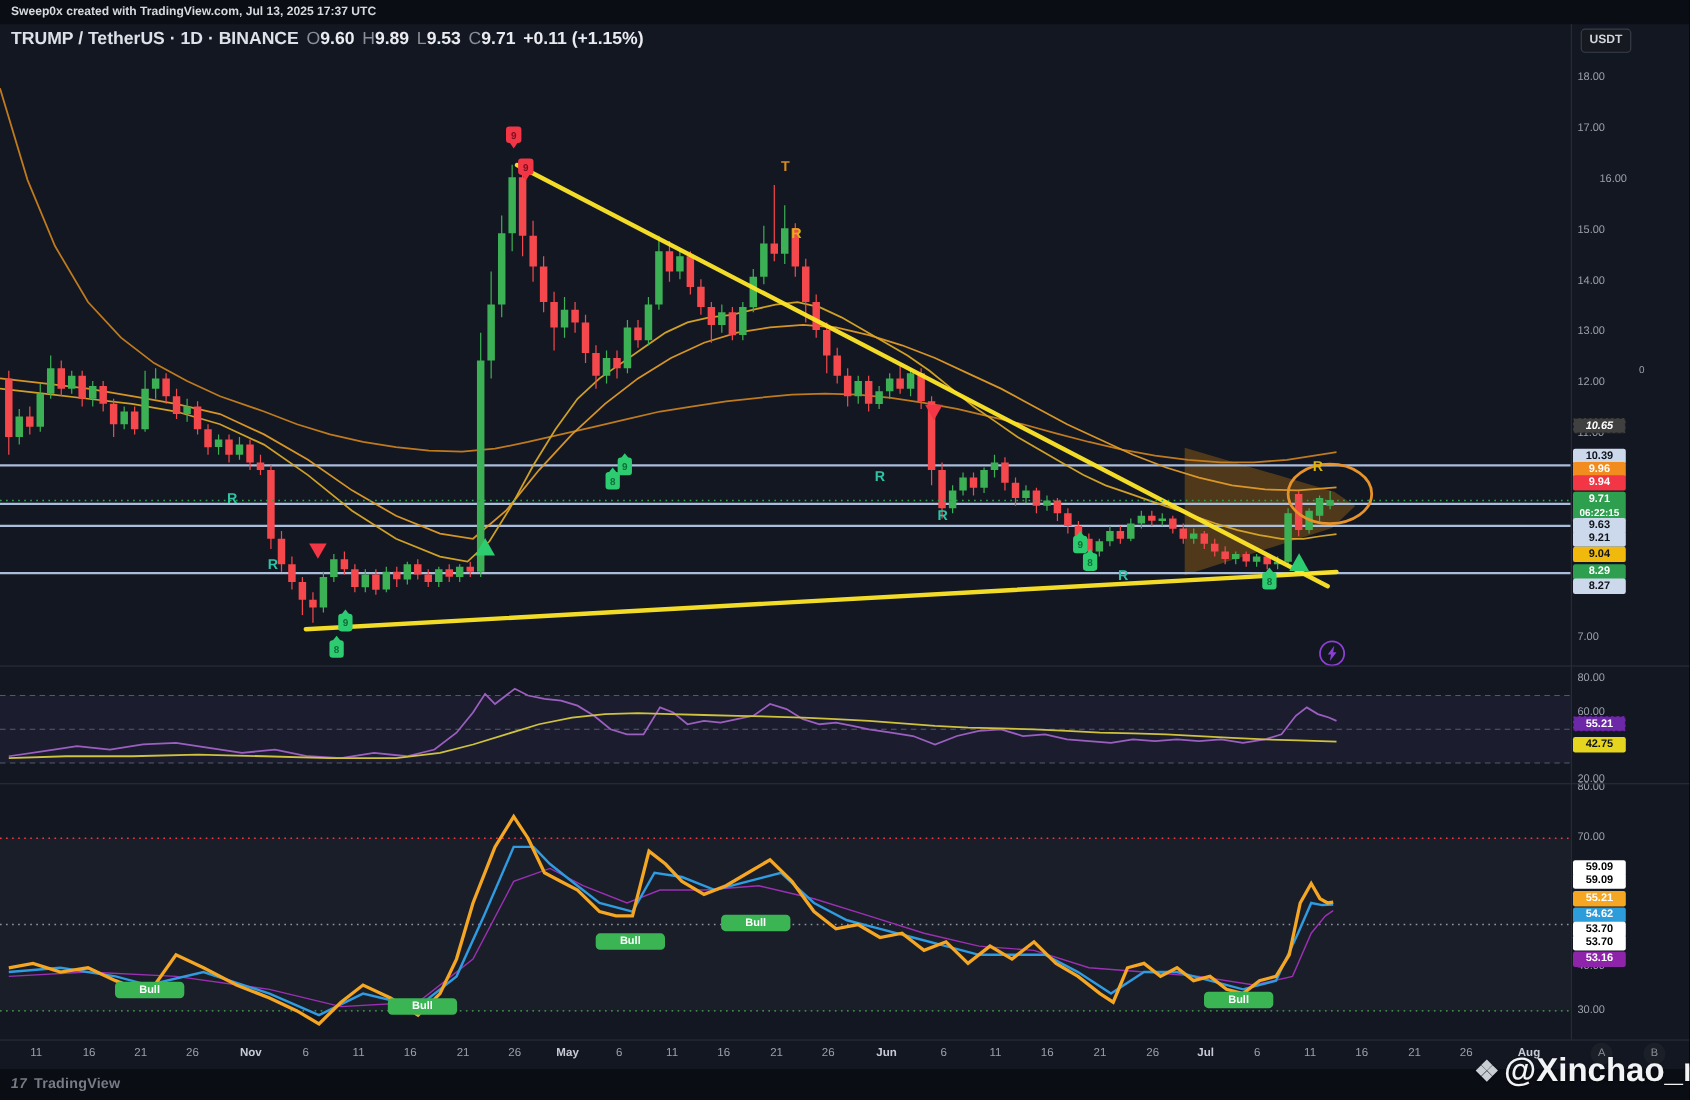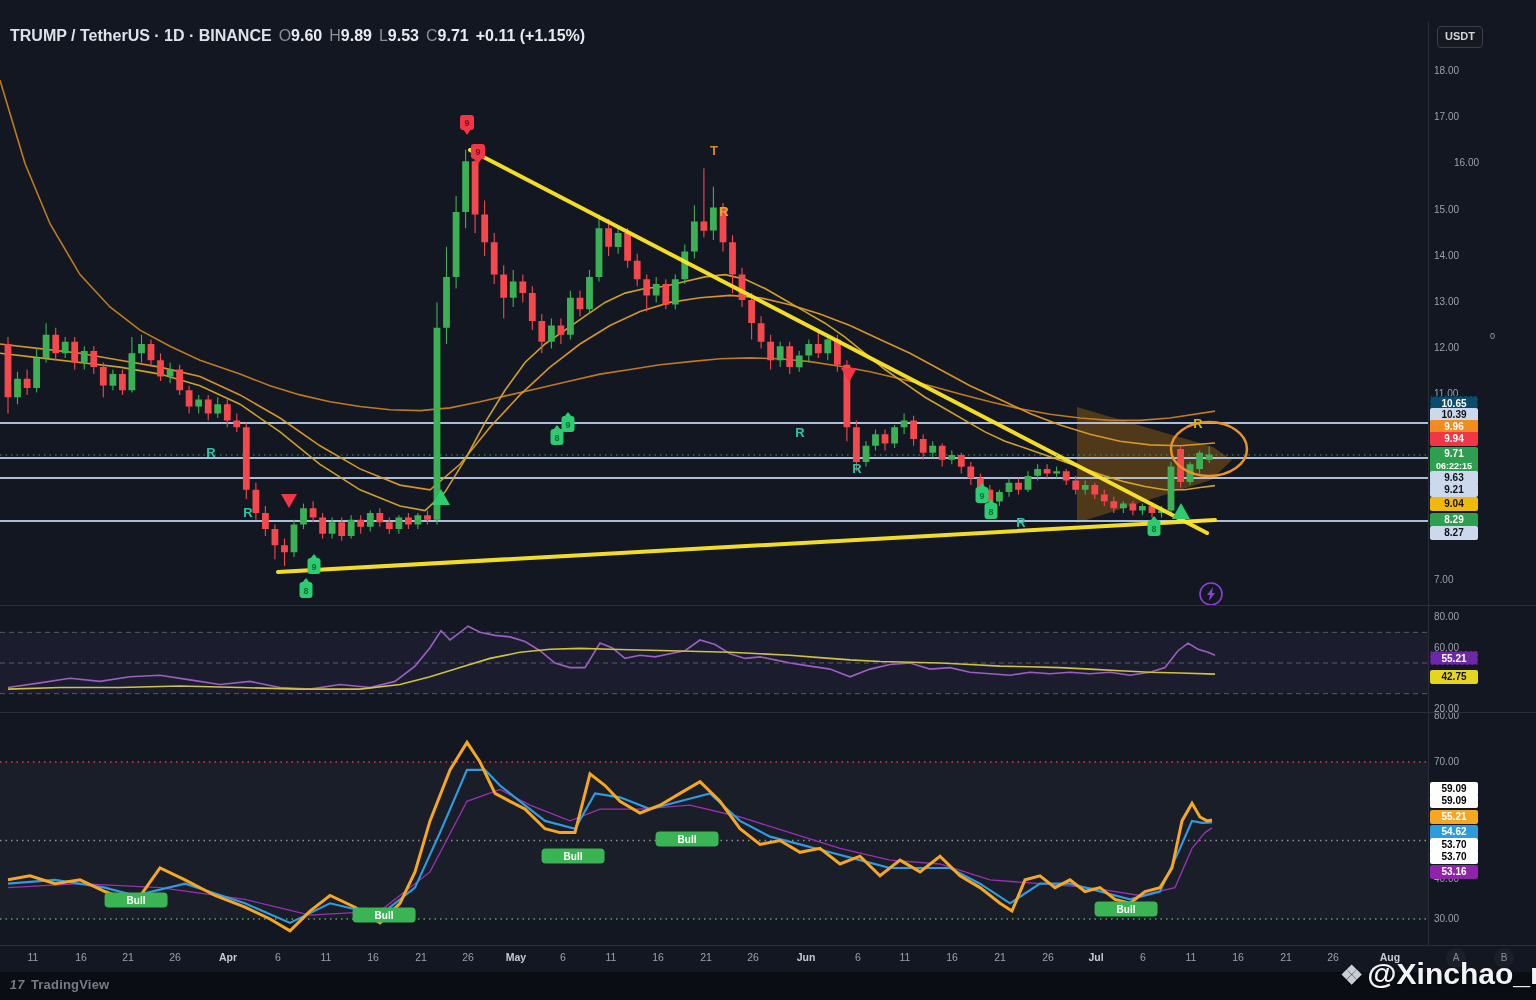--- a/index.html
+++ b/index.html
@@ -30,20 +30,23 @@
   #wmark .bn{font-size:26px;color:#c9cdd4;margin-right:4px;}
   .cornerbtn{position:absolute;width:20px;height:20px;border-radius:50%;background:#1b1f28;
              color:#8b8f99;font-size:10px;text-align:center;line-height:20px;transform:translate(-50%,-50%);cursor:pointer;}
   .sep{position:absolute;background:#2a2e39;}
   #zerolbl{left:1490px;top:331px;color:#9aa0ab;font-size:9px;}
 </style>
 </head>
 <body>
 
 <div id="stage">
+  <div id="topstrip" class="abs">
+    <span>Sweep0x created with TradingView.com, Jul 13, 2025 17:37 UTC</span>
+  </div>
 
   <svg id="cv" class="abs" width="1536" height="1000">
       <defs>
         <clipPath id="cm">
           <rect x="0" y="22" width="1428" height="923"></rect>
         </clipPath>
       </defs>
       <g clip-path="url(#cm)">
         <rect x="0" y="632.335" width="1428" height="61.331999999999994" fill="rgba(140,120,220,0.07)"></rect>
         <rect x="0" y="762" width="1428" height="157" fill="rgba(255,255,255,0.03)"></rect>
@@ -160,21 +163,21 @@
       <div class="tick" style="top:611px;">80.00</div>
       <div class="tick" style="top:642px;">60.00</div>
       <div class="tick" style="top:672px;">40.00</div>
       <div class="tick" style="top:703px;text-align:right;">20.00</div>
       <div class="tick" style="top:710px;">80.00</div>
       <div class="tick" style="top:756px;">70.00</div>
       <div class="tick" style="top:796px;">60.00</div>
       <div class="tick" style="top:836px;">50.00</div>
       <div class="tick" style="top:873px;">40.00</div>
       <div class="tick" style="top:913px;">30.00</div>
-      <div class="pbadge" style="top:396px;height:14px;line-height:14px;background:#0c4a6e;color:#ffffff;border:1px dashed rgba(0,0,0,0.45);">10.65</div>
+      <div class="pbadge" style="top:380px;height:14px;line-height:14px;background:#404040;color:#ffffff;border:1px dashed rgba(0,0,0,0.45);font-style:italic;">10.65</div>
       <div class="pbadge" style="top:408px;height:14px;line-height:14px;background:#ccd9ec;color:#10131a;">10.39</div>
       <div class="pbadge" style="top:420px;height:14px;line-height:14px;background:#f28c1e;color:#ffffff;">9.96</div>
       <div class="pbadge" style="top:432px;height:14px;line-height:14px;background:#f23645;color:#ffffff;">9.94</div>
       <div class="pbadge" style="top:446.5px;height:27px;line-height:13px;background:#2e9e4f;color:#ffffff;">
         <div>9.71</div>
         <div style="font-size:9px;">06:22:15</div>
       </div>
       <div class="pbadge" style="top:471px;height:14px;line-height:14px;background:#ccd9ec;color:#10131a;">9.63</div>
       <div class="pbadge" style="top:483px;height:14px;line-height:14px;background:#ccd9ec;color:#10131a;">9.21</div>
       <div class="pbadge" style="top:497px;height:14px;line-height:14px;background:#f0b90b;color:#10131a;">9.04</div>
@@ -186,21 +189,21 @@
       <div class="pbadge" style="top:794px;height:14px;line-height:14px;background:#ffffff;color:#000000;">59.09</div>
       <div class="pbadge" style="top:810px;height:14px;line-height:14px;background:#f5a623;color:#ffffff;">55.21</div>
       <div class="pbadge" style="top:825px;height:14px;line-height:14px;background:#2d9cdb;color:#ffffff;">54.62</div>
       <div class="pbadge" style="top:838px;height:14px;line-height:14px;background:#ffffff;color:#000000;">53.70</div>
       <div class="pbadge" style="top:850px;height:14px;line-height:14px;background:#ffffff;color:#000000;">53.70</div>
       <div class="pbadge" style="top:865px;height:14px;line-height:14px;background:#8e24aa;color:#ffffff;">53.16</div>
       <div class="tbadge" style="left:33px;">11</div>
       <div class="tbadge" style="left:81px;">16</div>
       <div class="tbadge" style="left:128px;">21</div>
       <div class="tbadge" style="left:175px;">26</div>
-      <div class="tbadge m" style="left:228px;">Apr</div>
+      <div class="tbadge m" style="left:228px;">Nov</div>
       <div class="tbadge" style="left:278px;">6</div>
       <div class="tbadge" style="left:326px;">11</div>
       <div class="tbadge" style="left:373px;">16</div>
       <div class="tbadge" style="left:421px;">21</div>
       <div class="tbadge" style="left:468px;">26</div>
       <div class="tbadge m" style="left:516px;">May</div>
       <div class="tbadge" style="left:563px;">6</div>
       <div class="tbadge" style="left:611px;">11</div>
       <div class="tbadge" style="left:658px;">16</div>
       <div class="tbadge" style="left:706px;">21</div>

